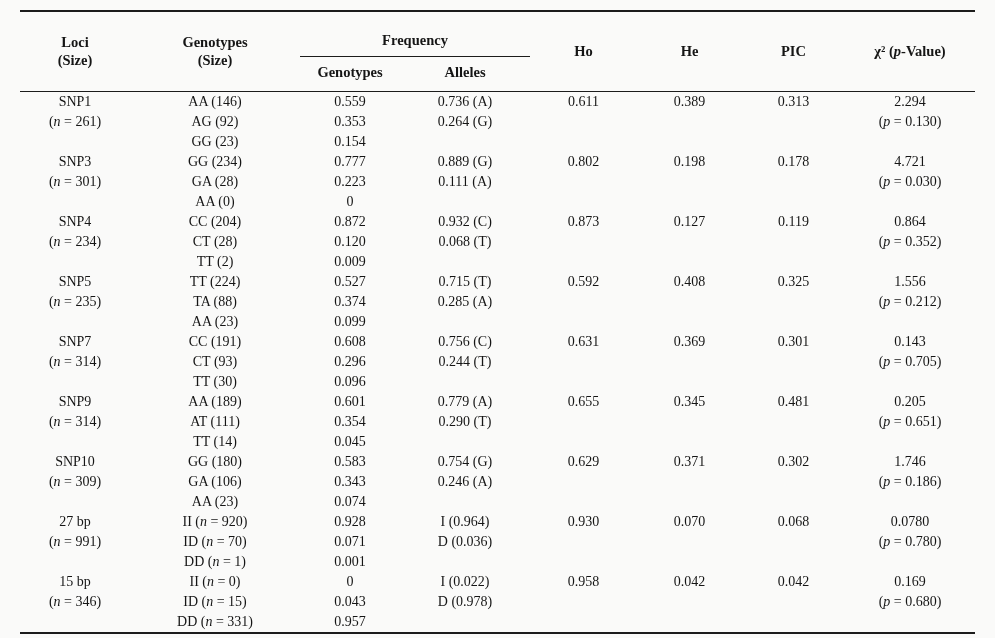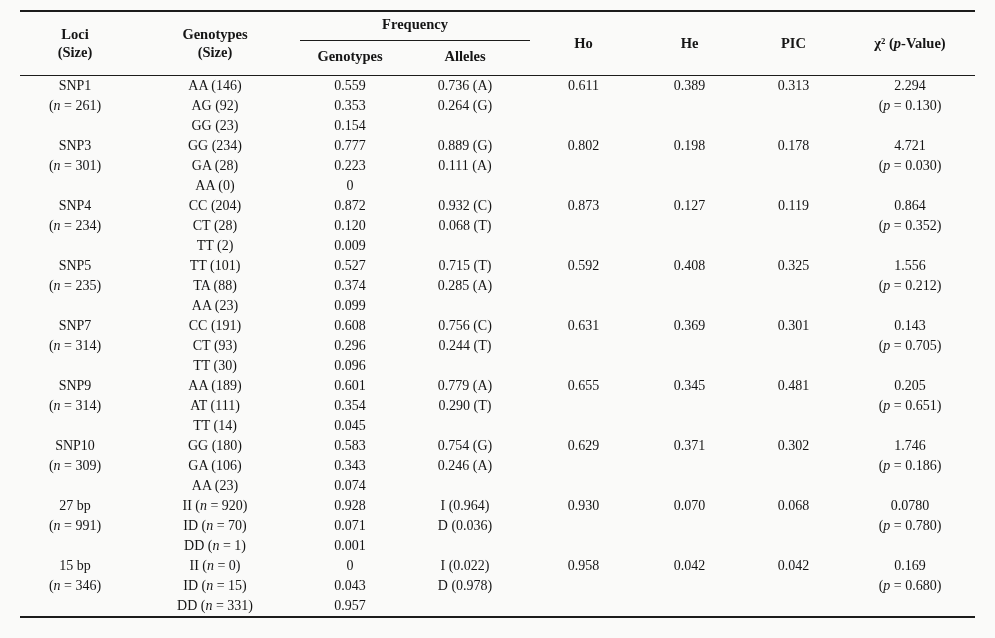--- a/index.html
+++ b/index.html
@@ -33,21 +33,21 @@
     font-size:14.5px;
     text-align:center;
     vertical-align:middle;
     padding:2px 0;
     line-height:1.2;
   }
   th.freq-group{
     border-bottom:1.2px solid #1c1c1c;
     height:26px;
     vertical-align:middle;
-    padding-top:0;
+    padding-top:16px;
   }
   tr.subhead th{height:27px;padding-bottom:5px;}
   th .hdr-line{display:block;}
   tbody td{
     font-size:14px;
     text-align:center;
     vertical-align:middle;
     height:20px;
     line-height:20px;
     padding:0;
@@ -177,21 +177,21 @@
           <td>TT (2)</td>
           <td>0.009</td>
           <td></td>
           <td></td>
           <td></td>
           <td></td>
           <td></td>
         </tr>
         <tr>
           <td>SNP5</td>
-          <td>TT (101)</td>
+          <td>TT (224)</td>
           <td>0.527</td>
           <td>0.715 (T)</td>
           <td>0.592</td>
           <td>0.408</td>
           <td>0.325</td>
           <td>1.556</td>
         </tr>
         <tr>
           <td>(<i>n</i> = 235)</td>
           <td>TA (88)</td>

